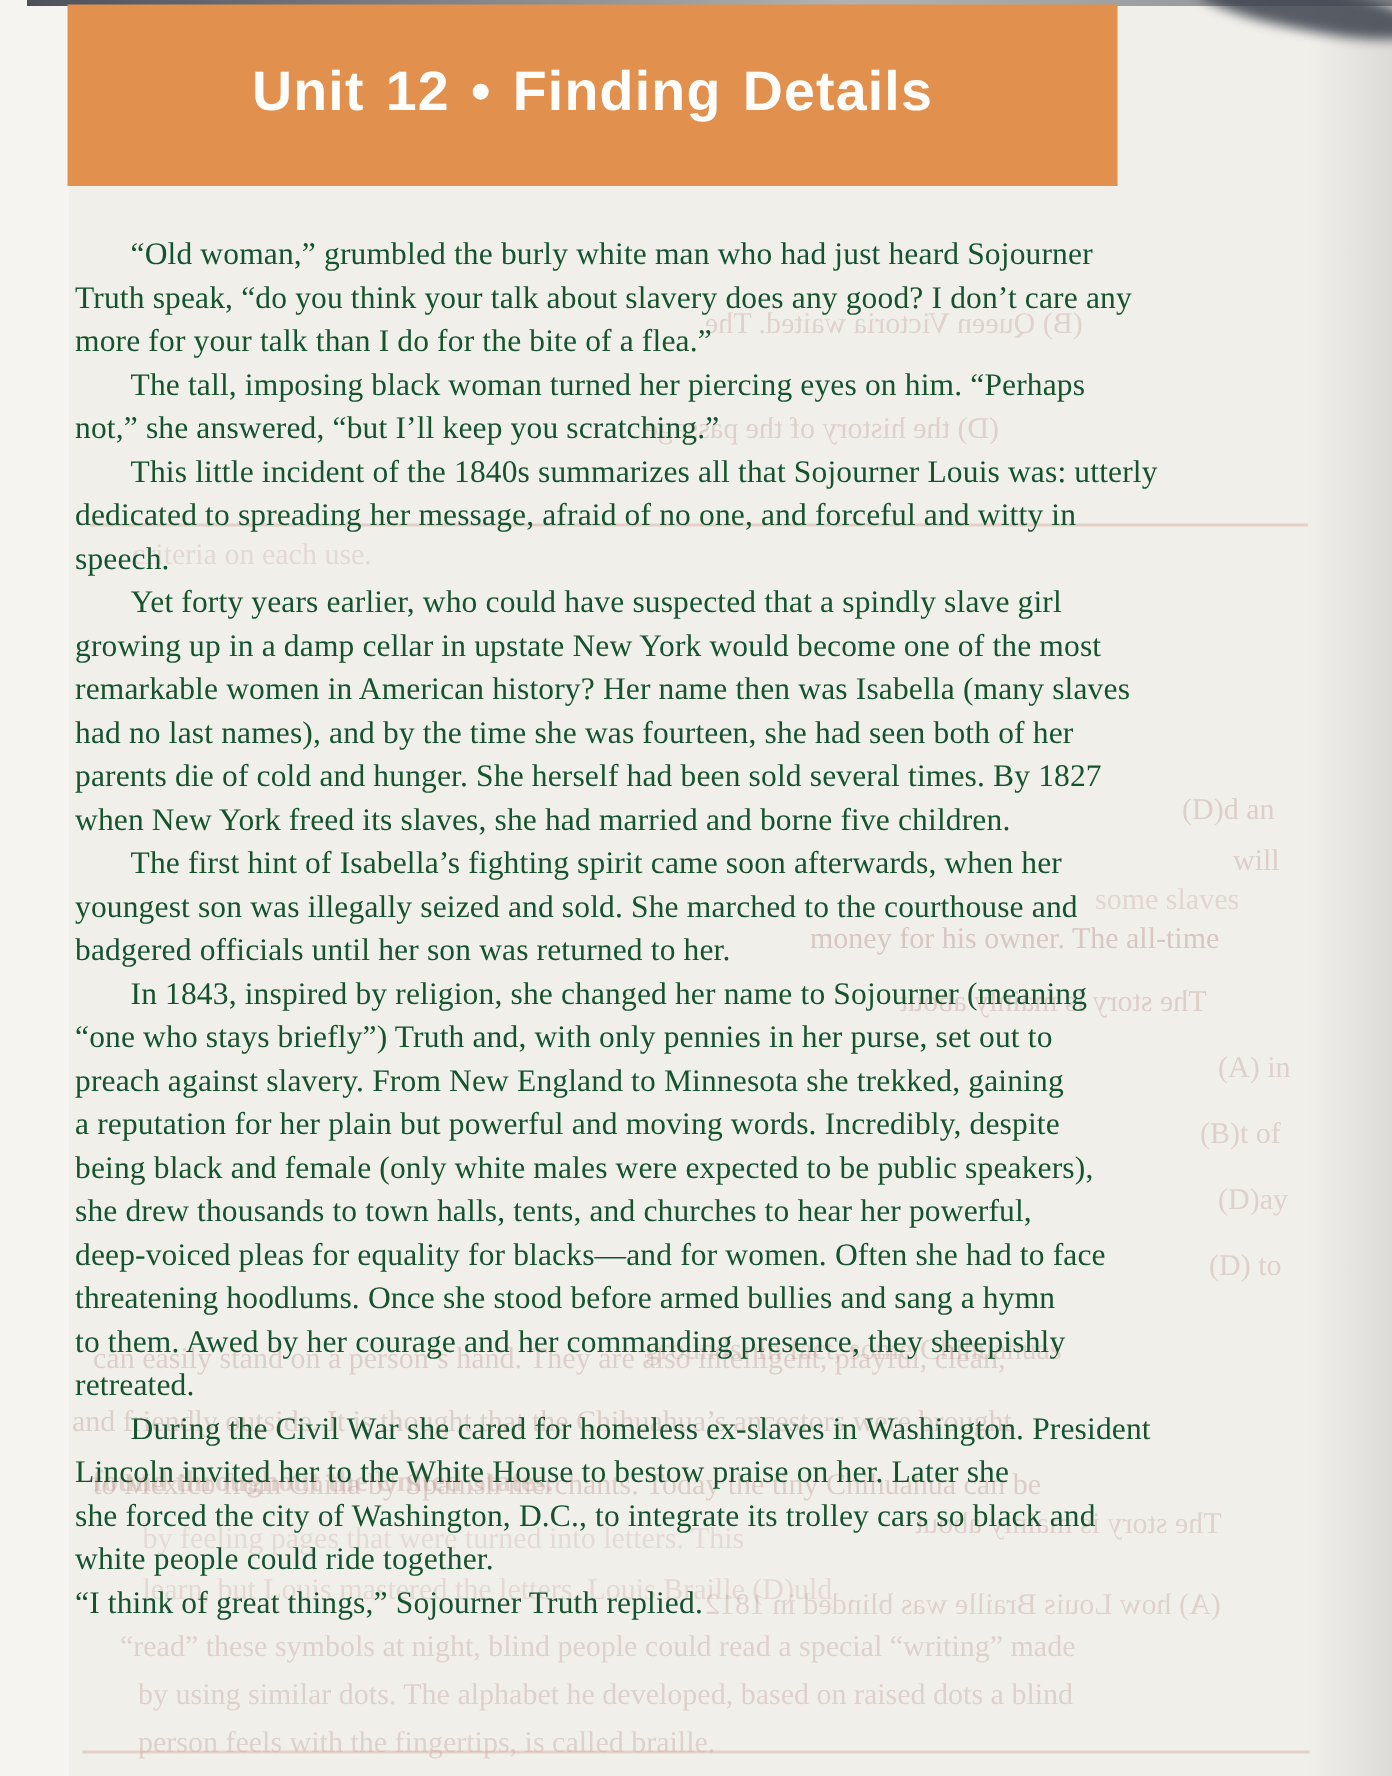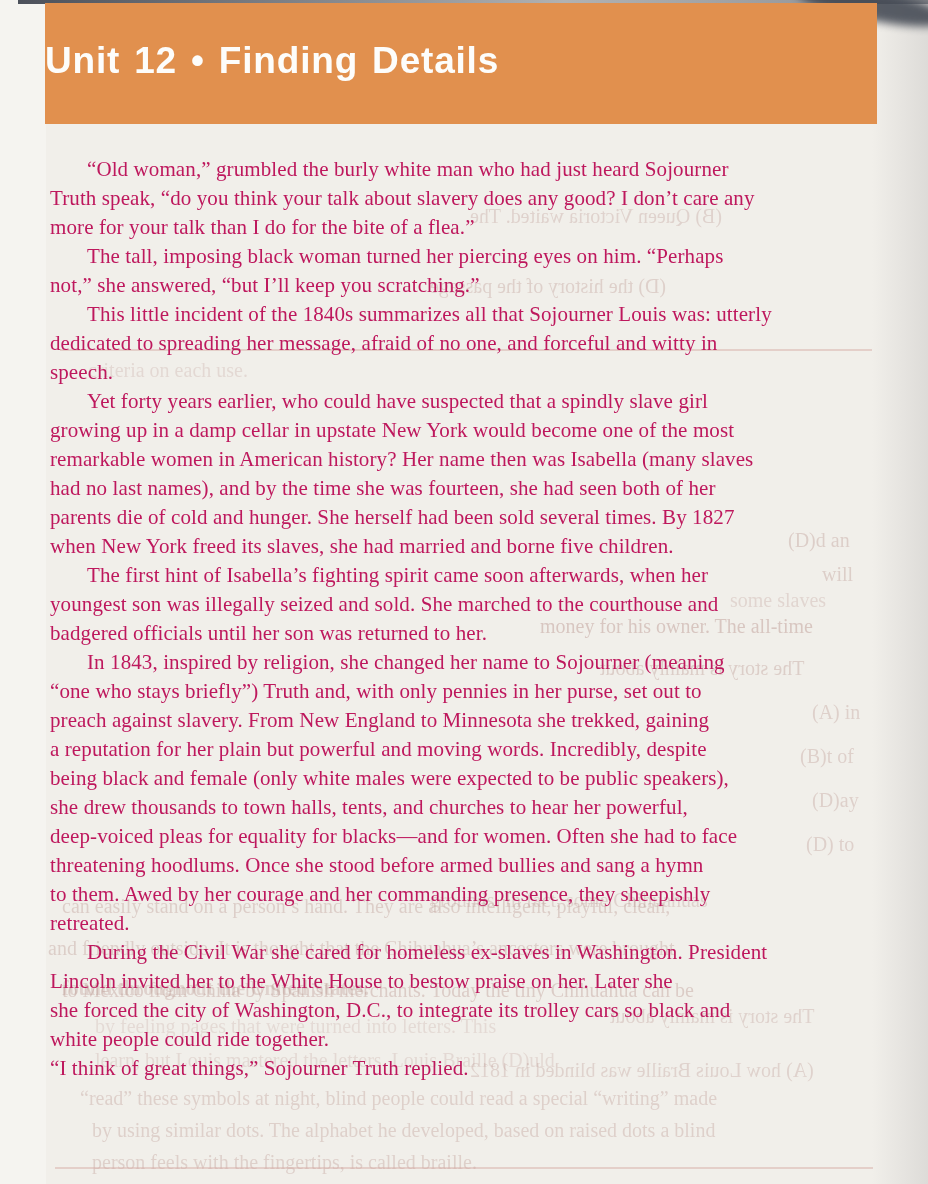--- a/index.html
+++ b/index.html
@@ -28,42 +28,42 @@
     background: linear-gradient(to right, rgba(58,63,74,0.9), rgba(58,63,74,0.35) 60%, rgba(58,63,74,0.55));
   }
   .scan-smudge {
     position: absolute; right: -18px; top: -10px; width: 150px; height: 30px;
     background: #3d434e; border-radius: 45%;
     transform: rotate(11deg);
     filter: blur(4px);
     opacity: 0.85;
   }
   .banner {
-    position: absolute; left: 45px; top: 3px; width: 832px; height: 121px;
-    display: flex; align-items: center; justify-content: flex-start;
+    position: absolute; left: 45px; top: 3px; width: 700px; height: 121px;
+    display: flex; align-items: center; justify-content: center;
   }
   .banner-title {
     font-family: "Liberation Sans", sans-serif;
     font-weight: bold;
     font-size: 37px;
     letter-spacing: 0.8px;
     word-spacing: 3px;
     color: #fdfdfb;
     margin-top: -6px;
   }
   .passage {
     position: absolute; left: 50px; top: 155px; width: 822px;
   }
   .line {
     white-space: nowrap;
     height: 29px;
     line-height: 29px;
     font-size: 21px;
     letter-spacing: 0.1px;
-    color: #be185d;
+    color: #14532d;
   }
   .line.indent { padding-left: 37px; }
   
   .ghost-layer { position: absolute; left: 0; top: 0; width: 928px; height: 1184px; pointer-events: none; }
   .ghost-line {
     position: absolute;
     white-space: nowrap;
     font-size: 20px;
     line-height: 24px;
     color: #b38a84;

